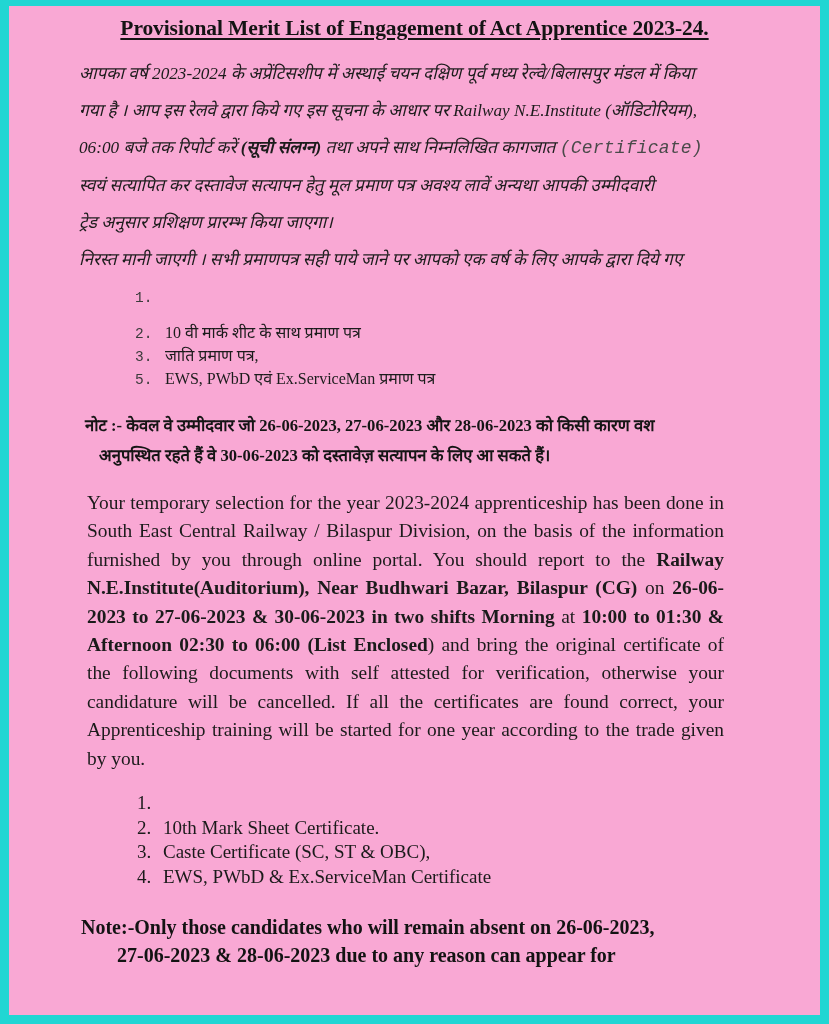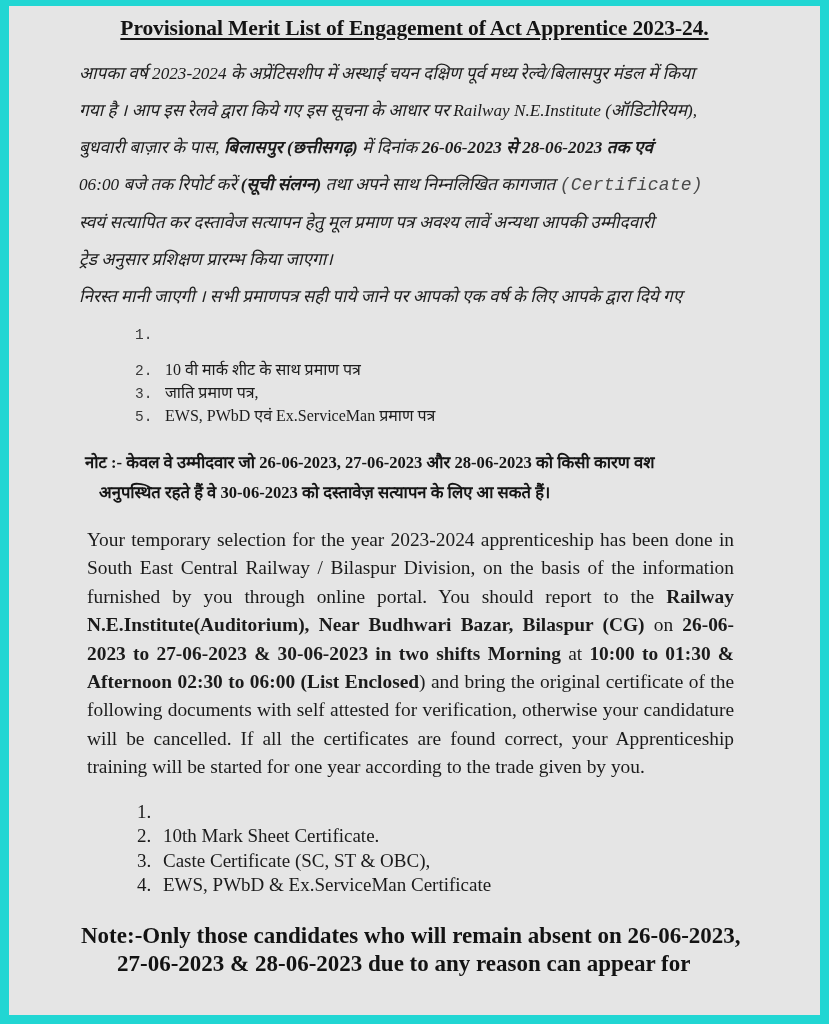--- a/index.html
+++ b/index.html
@@ -21,21 +21,21 @@
     box-sizing: border-box;
     width: 829px;
     height: 1024px;
     background: #21D6D3;
     padding: 6px 9px 9px 9px;
   }
   .page-sheet {
     box-sizing: border-box;
     width: 100%;
     height: 100%;
-    background: #e5e5e5;
+    background: #f9a8d4;
     padding: 4px 0 0 0;
     overflow: hidden;
     position: relative;
   }
 
   
   .doc-title {
     text-align: center;
     font-size: 21.5px;
     font-weight: bold;
@@ -100,21 +100,21 @@
     font-size: 16.6px;
     font-weight: bold;
     line-height: 30px;
     color: #151515;
   }
   .hindi-note .nl { display: block; white-space: nowrap; }
   .hindi-note .nl.indent { padding-left: 14px; }
 
   
   .eng-para {
-    margin: 18px 8px 0 0;
+    margin: 18px 18px 0 0;
     padding: 0 78px 0 78px;
     font-size: 19.4px;
     line-height: 28.4px;
     text-align: justify;
     text-align-last: left;
     color: #1b1b1b;
   }
   .eng-para b { font-weight: bold; }
 
   
@@ -131,42 +131,41 @@
   }
   .el-num {
     min-width: 26px;
     flex: 0 0 auto;
   }
 
   
   .eng-note {
     margin: 24px 0 0 0;
     padding: 0 60px 0 72px;
-    font-size: 23px;
+    font-size: 20px;
     font-weight: bold;
     line-height: 28px;
     color: #131313;
   }
   .eng-note .enl { display: block; white-space: nowrap; }
   .eng-note .enl.i1 { padding-left: 36px; }
 </style>
 </head>
 <body>
 
 <div class="page-frame">
   <div class="page-sheet">
 
     <div class="doc-title">
       <span class="t-underline">Provisional Merit List of Engagement of Act Apprentice 2023-24.</span>
     </div>
 
     <div class="hindi-block" id="hindi-para">
         <span class="ln"><span>आपका वर्ष 2023-2024 के अप्रेंटिसशीप में अस्थाई चयन दक्षिण पूर्व मध्य रेल्वे/बिलासपुर मंडल में किया</span></span>
         <span class="ln"><span>गया है । आप इस रेलवे द्वारा किये गए इस सूचना के आधार पर Railway N.E.Institute (ऑडिटोरियम),</span></span>
-        <span class="ln"><span>बुधवारी बाज़ार के पास, </span><span class="hi-b">बिलासपुर  (छत्तीसगढ़)</span><span> में दिनांक </span><span class="hi-b">26-06-2023  से 28-06-2023 तक एवं</span></span>
         <span class="ln"><span>06:00 बजे तक   रिपोर्ट करें   </span><span class="hi-b">(सूची संलग्न)</span><span> तथा अपने साथ निम्नलिखित कागजात   </span><span class="mono">(Certificate)</span></span>
         <span class="ln"><span>स्वयं सत्यापित कर   दस्तावेज सत्यापन हेतु मूल प्रमाण पत्र    अवश्य लावें अन्यथा आपकी उम्मीदवारी</span></span>
         <span class="ln"><span>ट्रेड अनुसार प्रशिक्षण प्रारम्भ किया जाएगा।</span></span>
         <span class="ln"><span>निरस्त  मानी जाएगी । सभी प्रमाणपत्र सही पाये जाने पर  आपको एक वर्ष के लिए आपके द्वारा दिये गए</span></span>
       </div>
 
     <div class="hindi-list" id="hindi-list">
         <div class="hl-row gap-after">
           <span class="hl-num">1.</span>
         </div>

